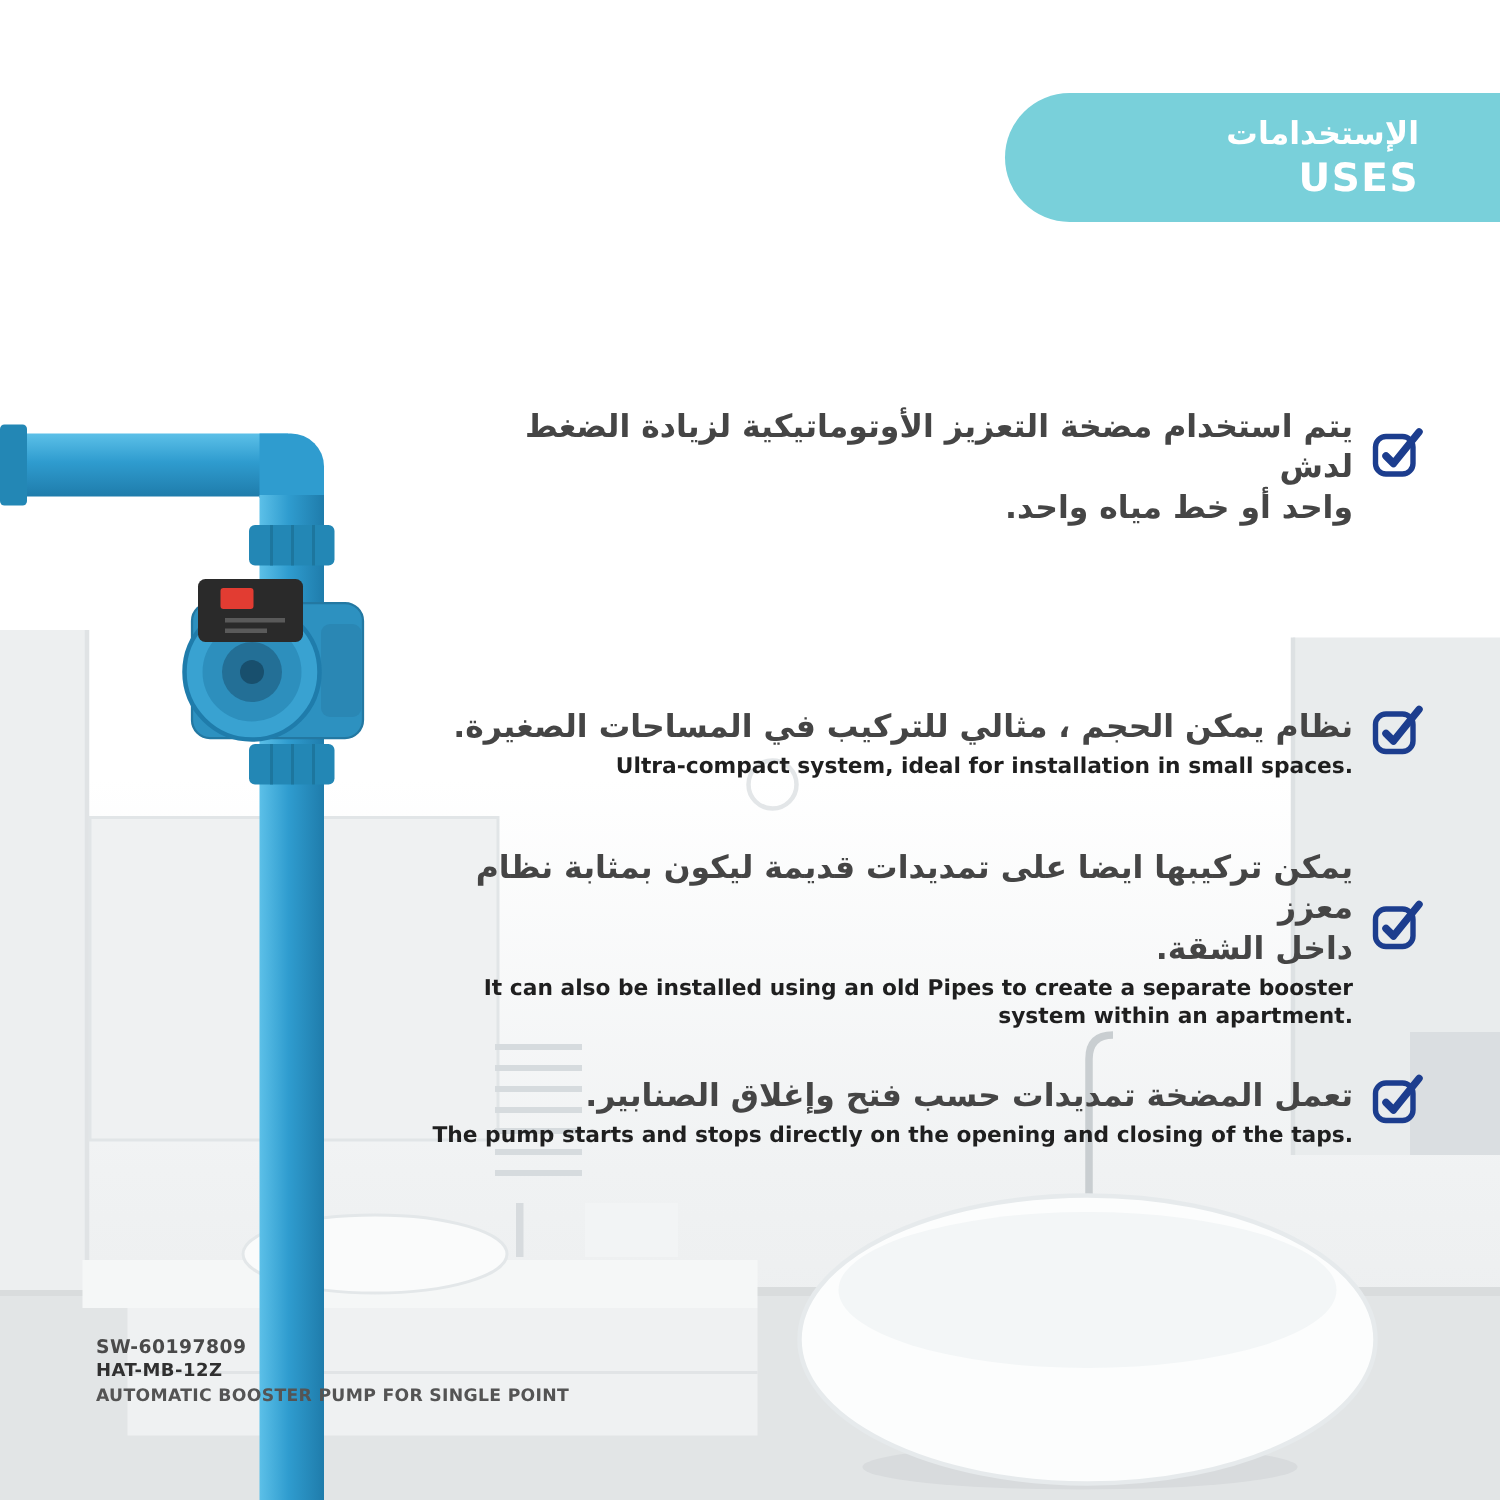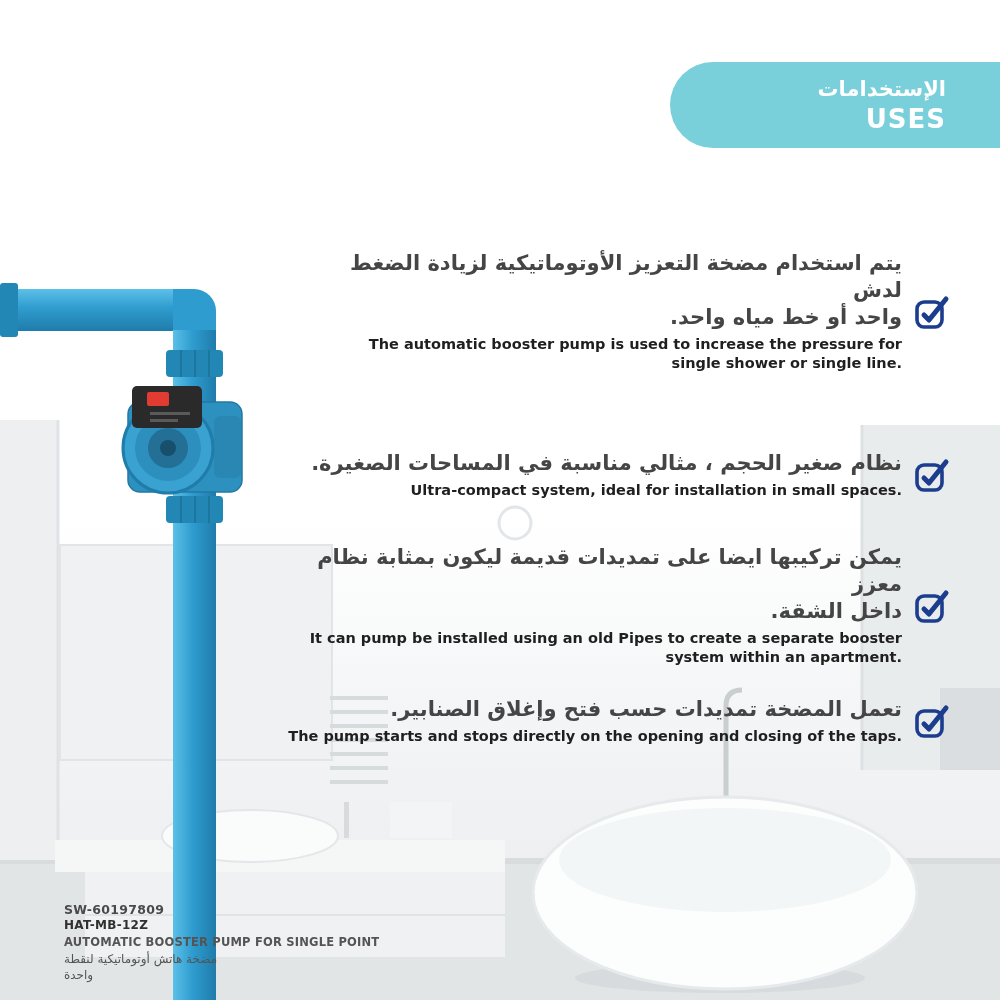--- a/index.html
+++ b/index.html
@@ -27,35 +27,36 @@
   
   .use-row {
     position:absolute; right:50px;
     display:flex; flex-direction:row; align-items:center; gap:12px;
   }
   .use-text { text-align:right; }
   .use-text .ar {
     direction:rtl; unicode-bidi:plaintext;
     color:#454545; font-size:21px; font-weight:700; line-height:27px;
     white-space:pre-line;
+    margin-top:21px;
   }
   .use-text .en {
     color:#1f1f1f; font-size:14.5px; font-weight:700; line-height:19px;
     margin-top:4px;
   }
   .check { flex:0 0 36px; width:36px; height:36px; display:block; }
 
   #use-1 { top:250px; } #use-1 .use-text { width:580px; }
   #use-2 { top:358px; } #use-2 .use-text { width:680px; }
   #use-3 { top:450px; } #use-3 .use-text { width:680px; }
   #use-4 { top:544px; } #use-4 .use-text { width:604px; }
   #use-5 { top:696px; } #use-5 .use-text { width:680px; }
 
   
-  .product-info { position:absolute; left:64px; top:890px;margin-top:12px; }
+  .product-info { position:absolute; left:64px; top:890px; }
   .product-info .sku   { font-size:12.5px; font-weight:700; color:#4a4a4a; letter-spacing:.3px; }
   .product-info .model { font-size:12px;  font-weight:700; color:#303030; margin-top:1px; letter-spacing:.3px; }
   .product-info .pname { font-size:11.5px; font-weight:700; color:#545454; margin-top:3px; letter-spacing:.2px; }
   .product-info .pname-ar {
     font-size:12px; color:#545454; margin-top:2px;
     direction:rtl; text-align:left; white-space:pre-line; line-height:16px;
   }
 </style>
 </head>
 <body>
@@ -155,45 +156,44 @@
 
   <div class="banner">
     <div class="ar-title">الإستخدامات</div>
     <div class="en-title">USES</div>
   </div>
 
   <div class="use-row" id="use-1">
     <div class="use-text">
       <div class="ar">يتم استخدام مضخة التعزيز الأوتوماتيكية لزيادة الضغط لدش
 واحد أو خط مياه واحد.</div>
-      <div class="en">The automatic booster pump is used to increase the pressure for single shower or single line.</div>
     </div>
     <svg class="check" viewBox="0 0 36 36">
       <rect x="3" y="8" width="25" height="25" rx="7" fill="none" stroke="#1c3d8e" stroke-width="3.6"></rect>
       <path d="M10 21 L15 26 L32 5" fill="none" stroke="#1c3d8e" stroke-width="5" stroke-linecap="round" stroke-linejoin="round"></path>
     </svg>
   </div>
 
 
   <div class="use-row" id="use-3">
     <div class="use-text">
-      <div class="ar">نظام صغير الحجم ، مثالي مناسبة في المساحات الصغيرة.</div>
+      <div class="ar">نظام يمكن الحجم ، مثالي للتركيب في المساحات الصغيرة.</div>
       <div class="en">Ultra-compact system, ideal for installation in small spaces.</div>
     </div>
     <svg class="check" viewBox="0 0 36 36">
       <rect x="3" y="8" width="25" height="25" rx="7" fill="none" stroke="#1c3d8e" stroke-width="3.6"></rect>
       <path d="M10 21 L15 26 L32 5" fill="none" stroke="#1c3d8e" stroke-width="5" stroke-linecap="round" stroke-linejoin="round"></path>
     </svg>
   </div>
 
   <div class="use-row" id="use-4">
     <div class="use-text">
       <div class="ar">يمكن تركيبها ايضا على تمديدات قديمة ليكون بمثابة نظام معزز
 داخل الشقة.</div>
-      <div class="en">It can pump be installed using an old Pipes to create a separate booster system within an apartment.</div>
+      <div class="en">It can also be installed using an old Pipes to create a separate booster system within an apartment.</div>
     </div>
     <svg class="check" viewBox="0 0 36 36">
       <rect x="3" y="8" width="25" height="25" rx="7" fill="none" stroke="#1c3d8e" stroke-width="3.6"></rect>
       <path d="M10 21 L15 26 L32 5" fill="none" stroke="#1c3d8e" stroke-width="5" stroke-linecap="round" stroke-linejoin="round"></path>
     </svg>
   </div>
 
   <div class="use-row" id="use-5">
     <div class="use-text">
       <div class="ar">تعمل المضخة تمديدات حسب فتح وإغلاق الصنابير.</div>
@@ -202,17 +202,15 @@
     <svg class="check" viewBox="0 0 36 36">
       <rect x="3" y="8" width="25" height="25" rx="7" fill="none" stroke="#1c3d8e" stroke-width="3.6"></rect>
       <path d="M10 21 L15 26 L32 5" fill="none" stroke="#1c3d8e" stroke-width="5" stroke-linecap="round" stroke-linejoin="round"></path>
     </svg>
   </div>
 
   <div class="product-info">
     <div class="sku">SW-60197809</div>
     <div class="model">HAT-MB-12Z</div>
     <div class="pname">AUTOMATIC BOOSTER PUMP FOR SINGLE POINT</div>
-    <div class="pname-ar">مضخة هاتش أوتوماتيكية لنقطة
-واحدة</div>
   </div>
 
 </div>
 
 </body></html>

